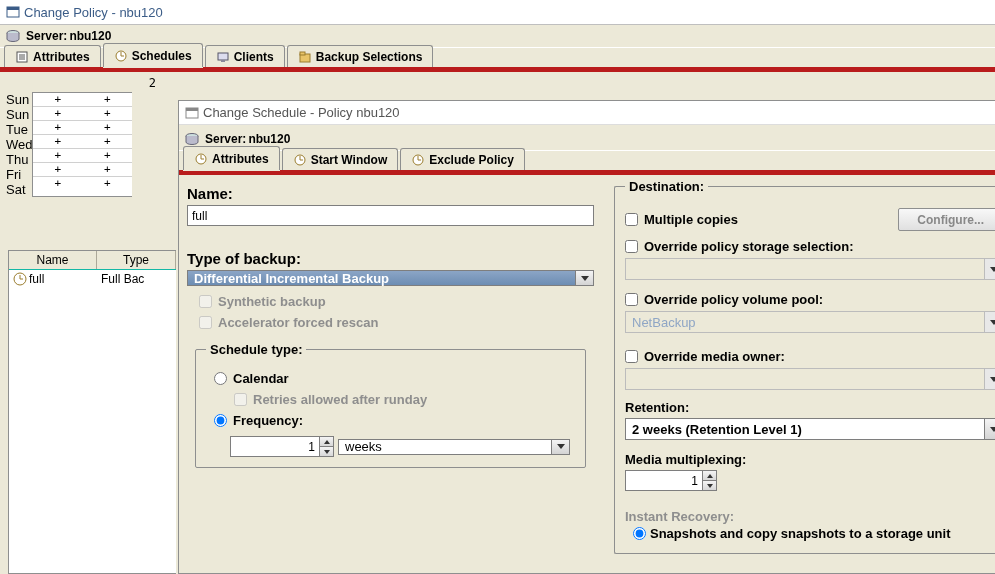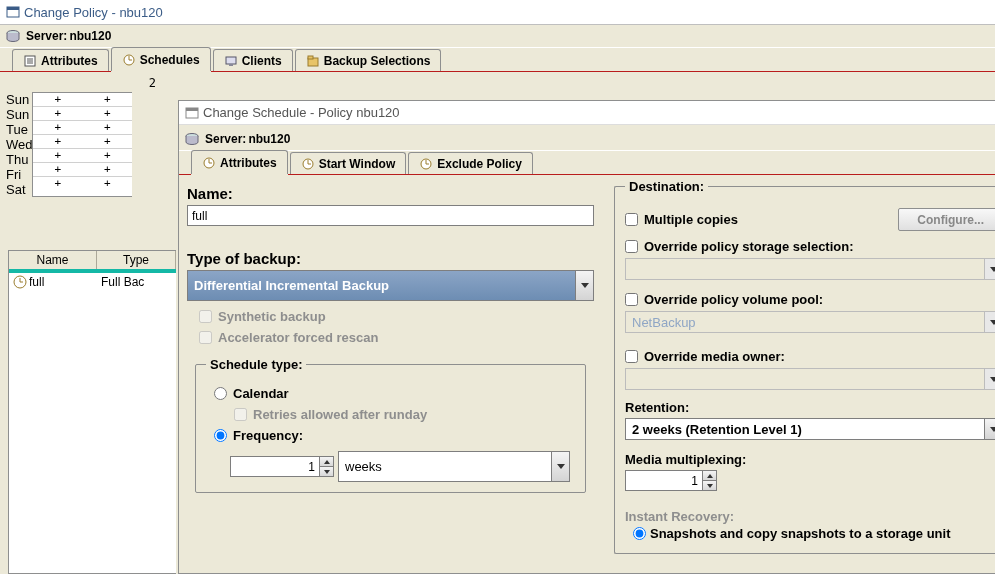--- a/index.html
+++ b/index.html
@@ -8,42 +8,42 @@
   .window { width: 995px; height: 574px; background: #fff; display: flex; flex-direction: column; border-right: none; }
   .titlebar { height: 24px; background: #fff; display: flex; align-items: center; padding: 0 6px; color: #3b5c87; font-size: 13px; }
   .titlebar .app-icon { width: 14px; height: 14px; margin-right: 4px; display: inline-block; }
   .titlebar .app-icon svg { display: block; }
   
   .server-bar { height: 24px; background: #ece9d8; border-top: 1px solid #bfbfbf; border-bottom: 1px solid #fff; display: flex; align-items: center; padding: 0 6px; font-weight: bold; }
   .server-bar .server-icon { width: 14px; height: 12px; margin-right: 6px; display: inline-block; }
   .server-bar .label-part { font-weight: bold; margin-right: 2px; }
   .server-bar .value-part { font-weight: bold; }
   
-  .tabs-row { background: #ece9d8; height: 24px; display: flex; align-items: flex-end; padding-left: 12px; border-bottom: 1px solid #b91c1c; gap: 0; position: relative; }
+  .tabs-row { background: #ece9d8; height: 24px; display: flex; align-items: flex-end; padding-left: 4px; border-bottom: 5px solid #b91c1c; gap: 0; position: relative; }
   .tab { height: 22px; background: #ece9d8; border: 1px solid #8e8f8f; border-bottom: none; border-radius: 3px 3px 0 0; padding: 0 10px; display: flex; align-items: center; font-weight: bold; cursor: pointer; margin-right: 2px; position: relative; }
   .tab.active { background: #ece9d8; height: 24px; z-index: 2; box-shadow: 0 1px 0 #ece9d8; }
   .tab .tab-icon { width: 14px; height: 14px; margin-right: 4px; display: inline-flex; align-items: center; justify-content: center; }
   .tab .tab-icon svg { display: block; }
   
   .content-area { flex: 1; background: #ece9d8; display: flex; position: relative; }
   
   
   .sched-bg { width: 180px; padding: 4px 0 0 4px; }
   .sched-bg .header-num { text-align: right; padding-right: 24px; font-family: monospace; font-size: 12px; }
   .days-col { display: flex; flex-direction: column; }
   .days-and-grid { display: flex; margin-top: 2px;}
   .day-label { height: 15px; font-size: 13px; width: 28px; padding-left: 2px; }
   .grid-box { border: 1px solid #8e8f8f; background: #fff; width: 100px; display: flex; flex-direction: column; border-right: none; }
   .grid-row { height: 14px; border-bottom: 1px solid #d0d0d0; display: flex; }
   .grid-row:last-child { border-bottom: none; }
   .plus { font-family: monospace; font-size: 11px; width: 50px; text-align: center; }
   
   
   .sched-table { position: absolute; top: 178px; left: 8px; width: 168px; border: 1px solid #8e8f8f; background: #fff; bottom: 0; border-right: none; }
-  .sched-table .th-row { display: flex; background: #ece9d8; border-bottom: 4px solid #14b8a6; }
+  .sched-table .th-row { display: flex; background: #ece9d8; border-bottom: 1px solid #14b8a6; }
   .sched-table .th { padding: 2px 6px; border-right: 1px solid #aca899; font-size: 12px; flex-shrink: 0; }
   .th.name { width: 88px; text-align: center; }
   .th.type { flex: 1; text-align: center; }
   .sched-table .row { display: flex; background: #fff; }
   .sched-table .cell { padding: 2px 4px; font-size: 12px; white-space: nowrap; overflow: hidden; }
   .cell.name { width: 88px; display: flex; align-items: center; }
   .cell.type { flex: 1; }
   .clock-icon { width: 14px; height: 14px; margin-right: 2px; display: inline-block; }
   
   
@@ -59,21 +59,21 @@
   .two-col { display: flex; gap: 8px; padding: 0; flex: 1; overflow: hidden;}
   .col-left { width: 420px; padding: 0 4px 0 8px; }
   .col-right { flex: 1; padding-right: 0; }
   
   .form-row { margin-bottom: 8px; }
   .form-row label.bold { font-weight: bold; display: block; margin-bottom: 3px; font-size: 15px;}
   
   input[type="text"].field { width: 407px; height: 21px; border: 1px solid #7e7e7e; background: #fff; padding: 0 4px; font-family: inherit; font-size: 12px; }
   input[type="text"].field:disabled { background: #ece9d8; color: #888; }
   
-  .combo { display: flex; width: 407px; height: 31px; }
+  .combo { display: flex; width: 407px; height: 16px; }
   .combo .combo-text { flex: 1; border: 1px solid #7e7e7e; border-right: none; background: linear-gradient(#8ba5c6, #6d8db3); color: #fff; font-weight: bold; padding: 3px 6px; font-size: 13px; display: flex; align-items: center; }
   .combo .combo-btn { width: 19px; border: 1px solid #7e7e7e; background: linear-gradient(#f4f4f4, #d4d4d4); display: flex; align-items: center; justify-content: center; cursor: pointer; }
   .combo .combo-btn::after { content: ""; border-left: 4px solid transparent; border-right: 4px solid transparent; border-top: 5px solid #333; }
   .combo.plain .combo-text { background: #fff; color: #000; font-weight: normal; }
   .combo.small { width: 232px; }
   
   .checkbox-row { display: flex; align-items: center; margin: 6px 0 6px 12px; }
   .checkbox-row.disabled { color: #8e8e8e; }
   .checkbox-row input { margin-right: 6px; }
   .checkbox-row label { font-weight: bold; font-size: 13px; }

